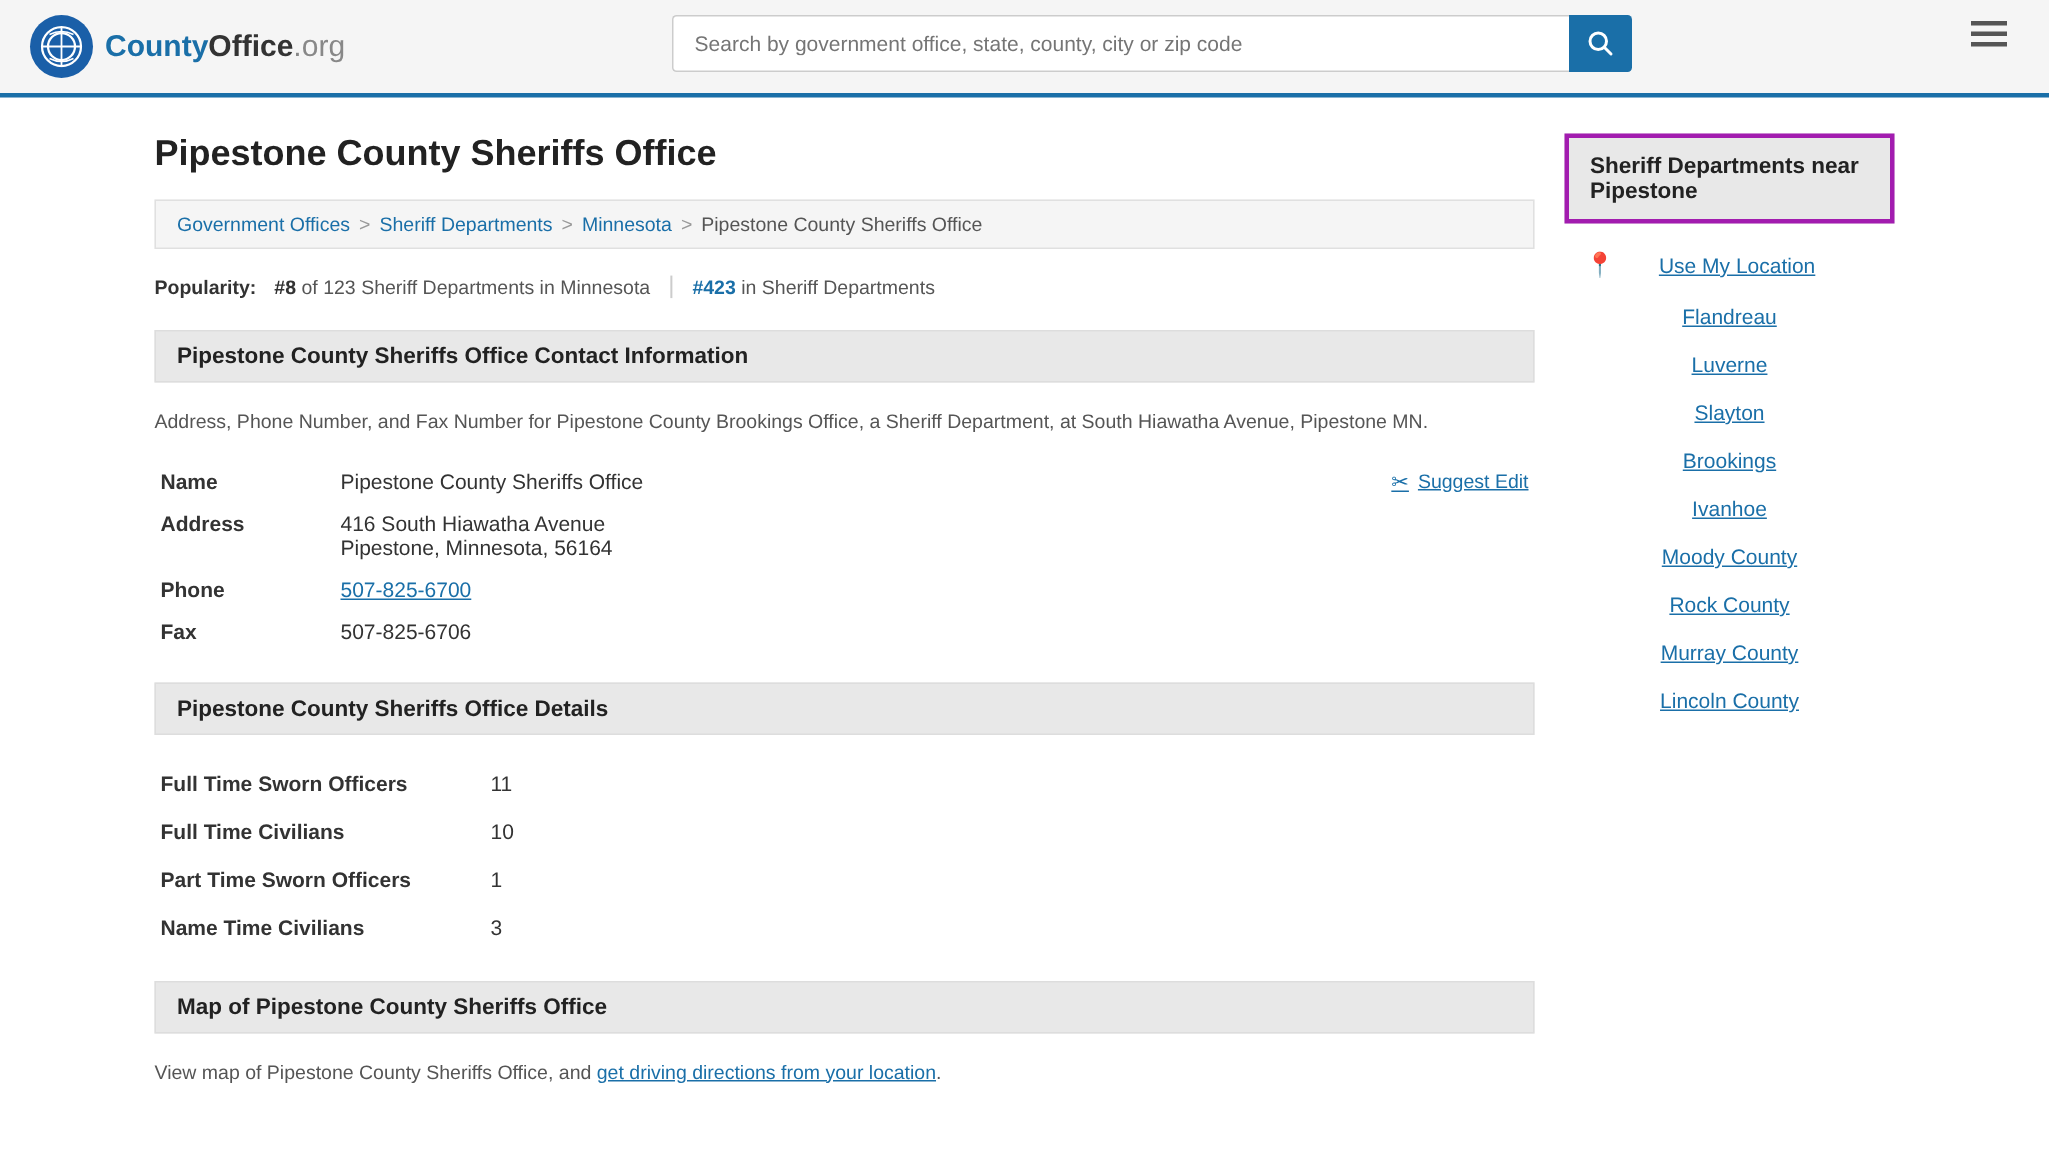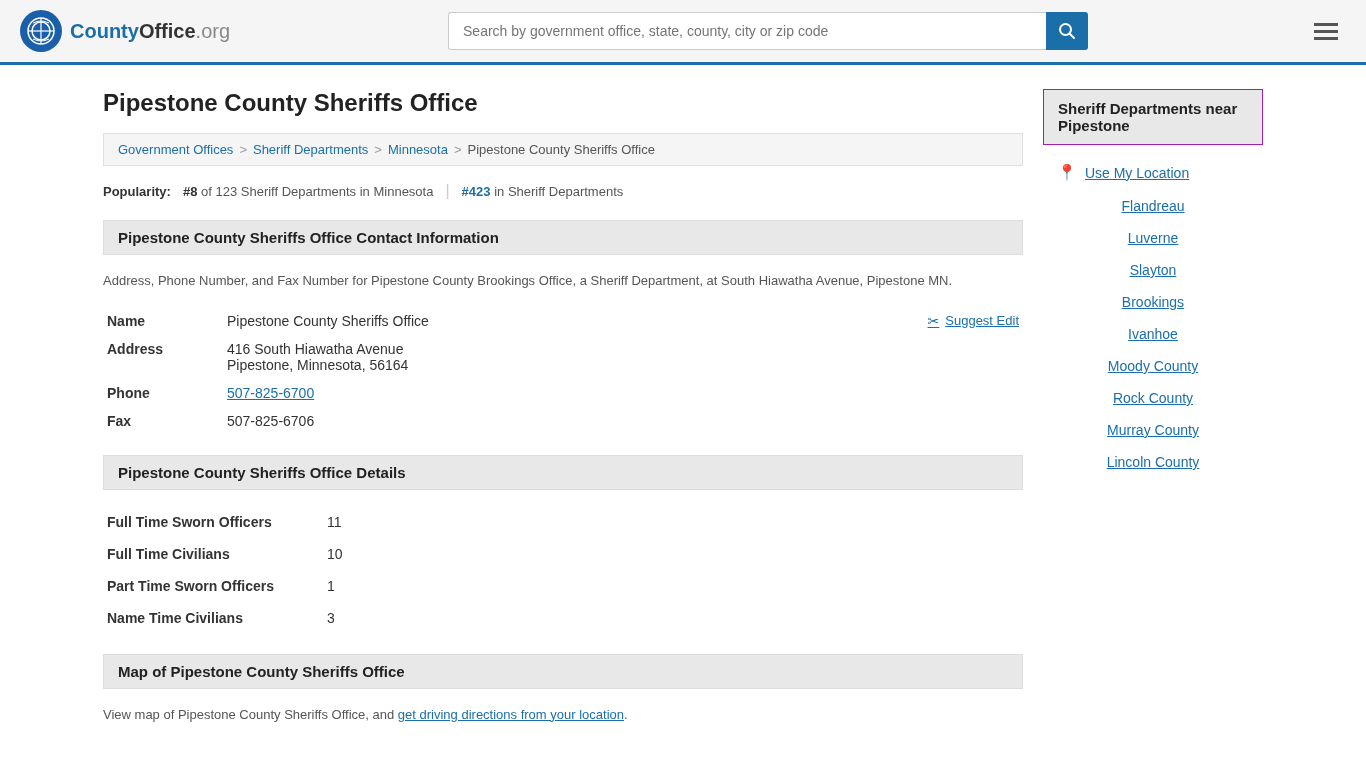--- a/index.html
+++ b/index.html
@@ -4,21 +4,21 @@
   <style>
     * { margin: 0; padding: 0; box-sizing: border-box; }
     body { font-family: Arial, sans-serif; font-size: 14px; color: #333; background: #fff; }
 
     
     .header {
       background: #f5f5f5;
       border-bottom: 3px solid #1a6fa8;
       padding: 10px 20px;
       display: flex;
-      align-items: center;
+      align-items: flex-start;
       justify-content: space-between;
     }
     .logo-area {
       display: flex;
       align-items: center;
       gap: 8px;
     }
     .logo-circle {
       width: 42px;
       height: 42px;
@@ -225,21 +225,21 @@
     }
 
     
     .sidebar-header {
       background: #e8e8e8;
       padding: 10px 14px;
       font-size: 15px;
       font-weight: bold;
       color: #222;
       margin-bottom: 10px;
-      border: 1px solid #a21caf;
+      border: 3px solid #a21caf;
     }
     .sidebar-item {
       padding: 8px 14px;
       font-size: 14px;
       text-align: center;
     }
     .sidebar-item a {
       color: #1a6fa8;
       text-decoration: underline;
       cursor: pointer;
@@ -247,20 +247,21 @@
     .use-location {
       display: flex;
       align-items: center;
       gap: 8px;
       padding: 8px 14px;
     }
     .use-location a {
       color: #1a6fa8;
       text-decoration: underline;
       font-size: 14px;
+      margin-left: 21px;
     }
     .location-dot {
       color: #1a6fa8;
       font-size: 16px;
     }
 
     .section-block {
       margin-bottom: 20px;
     }
   </style>

